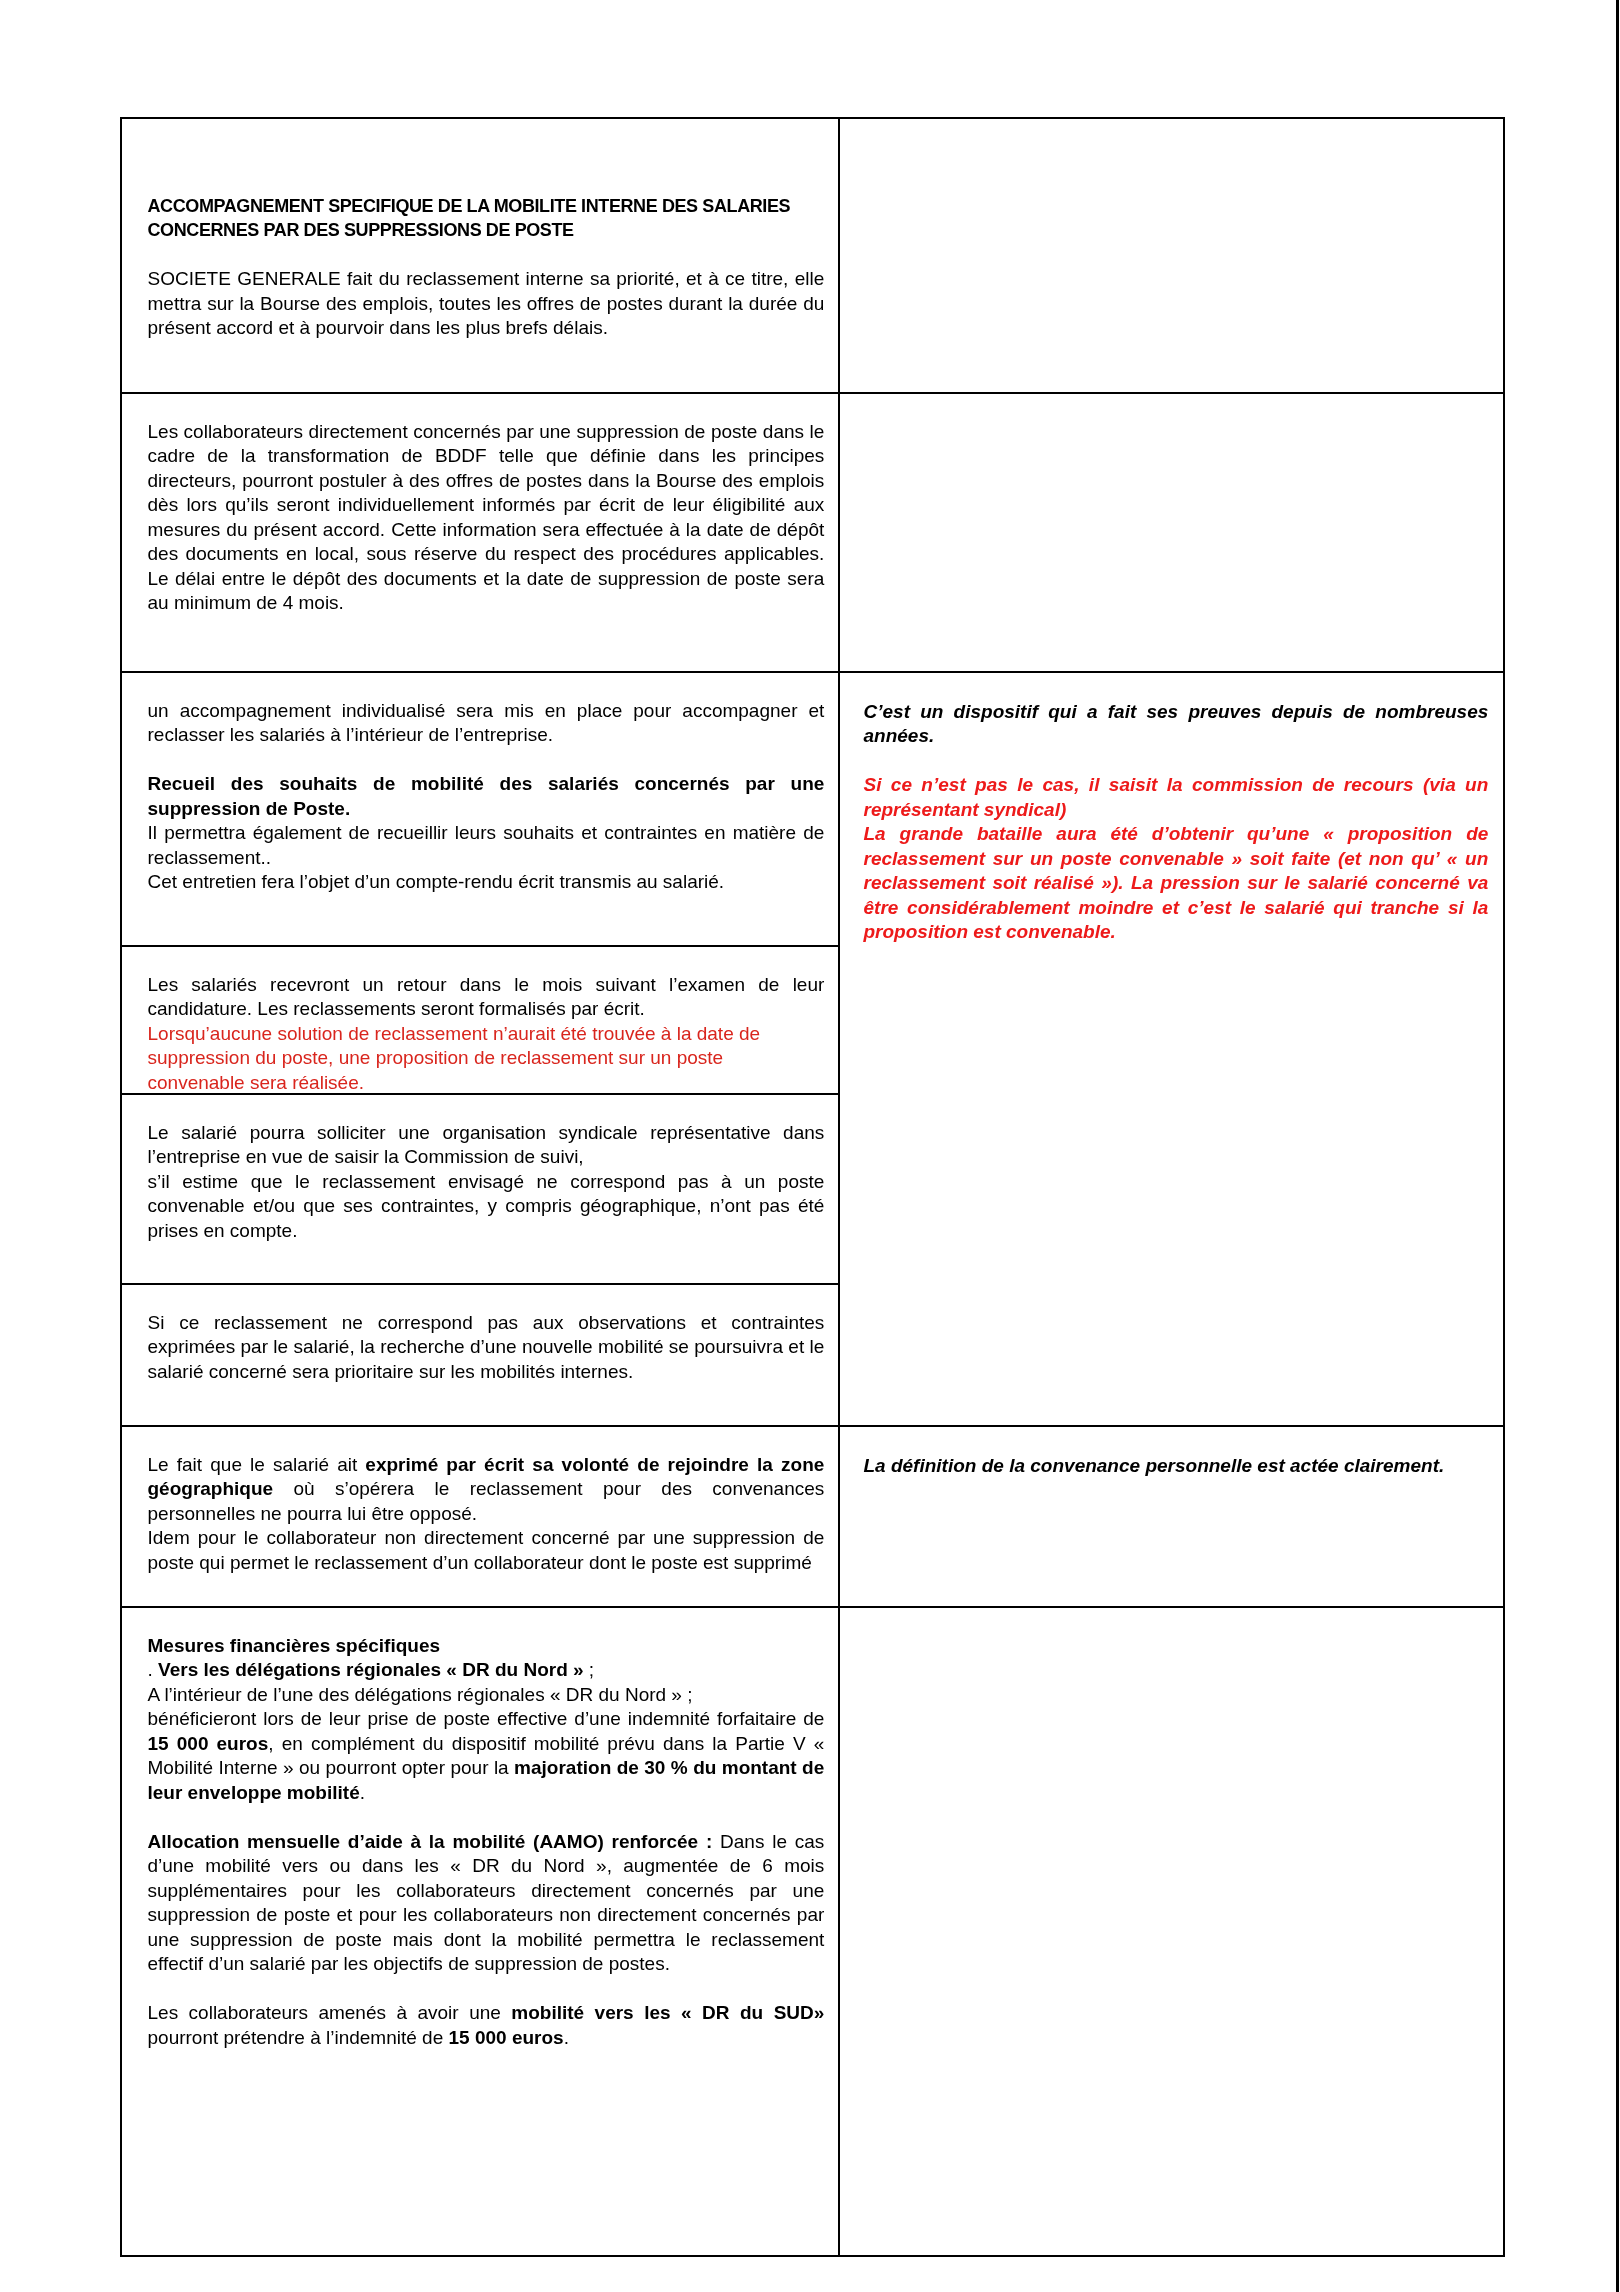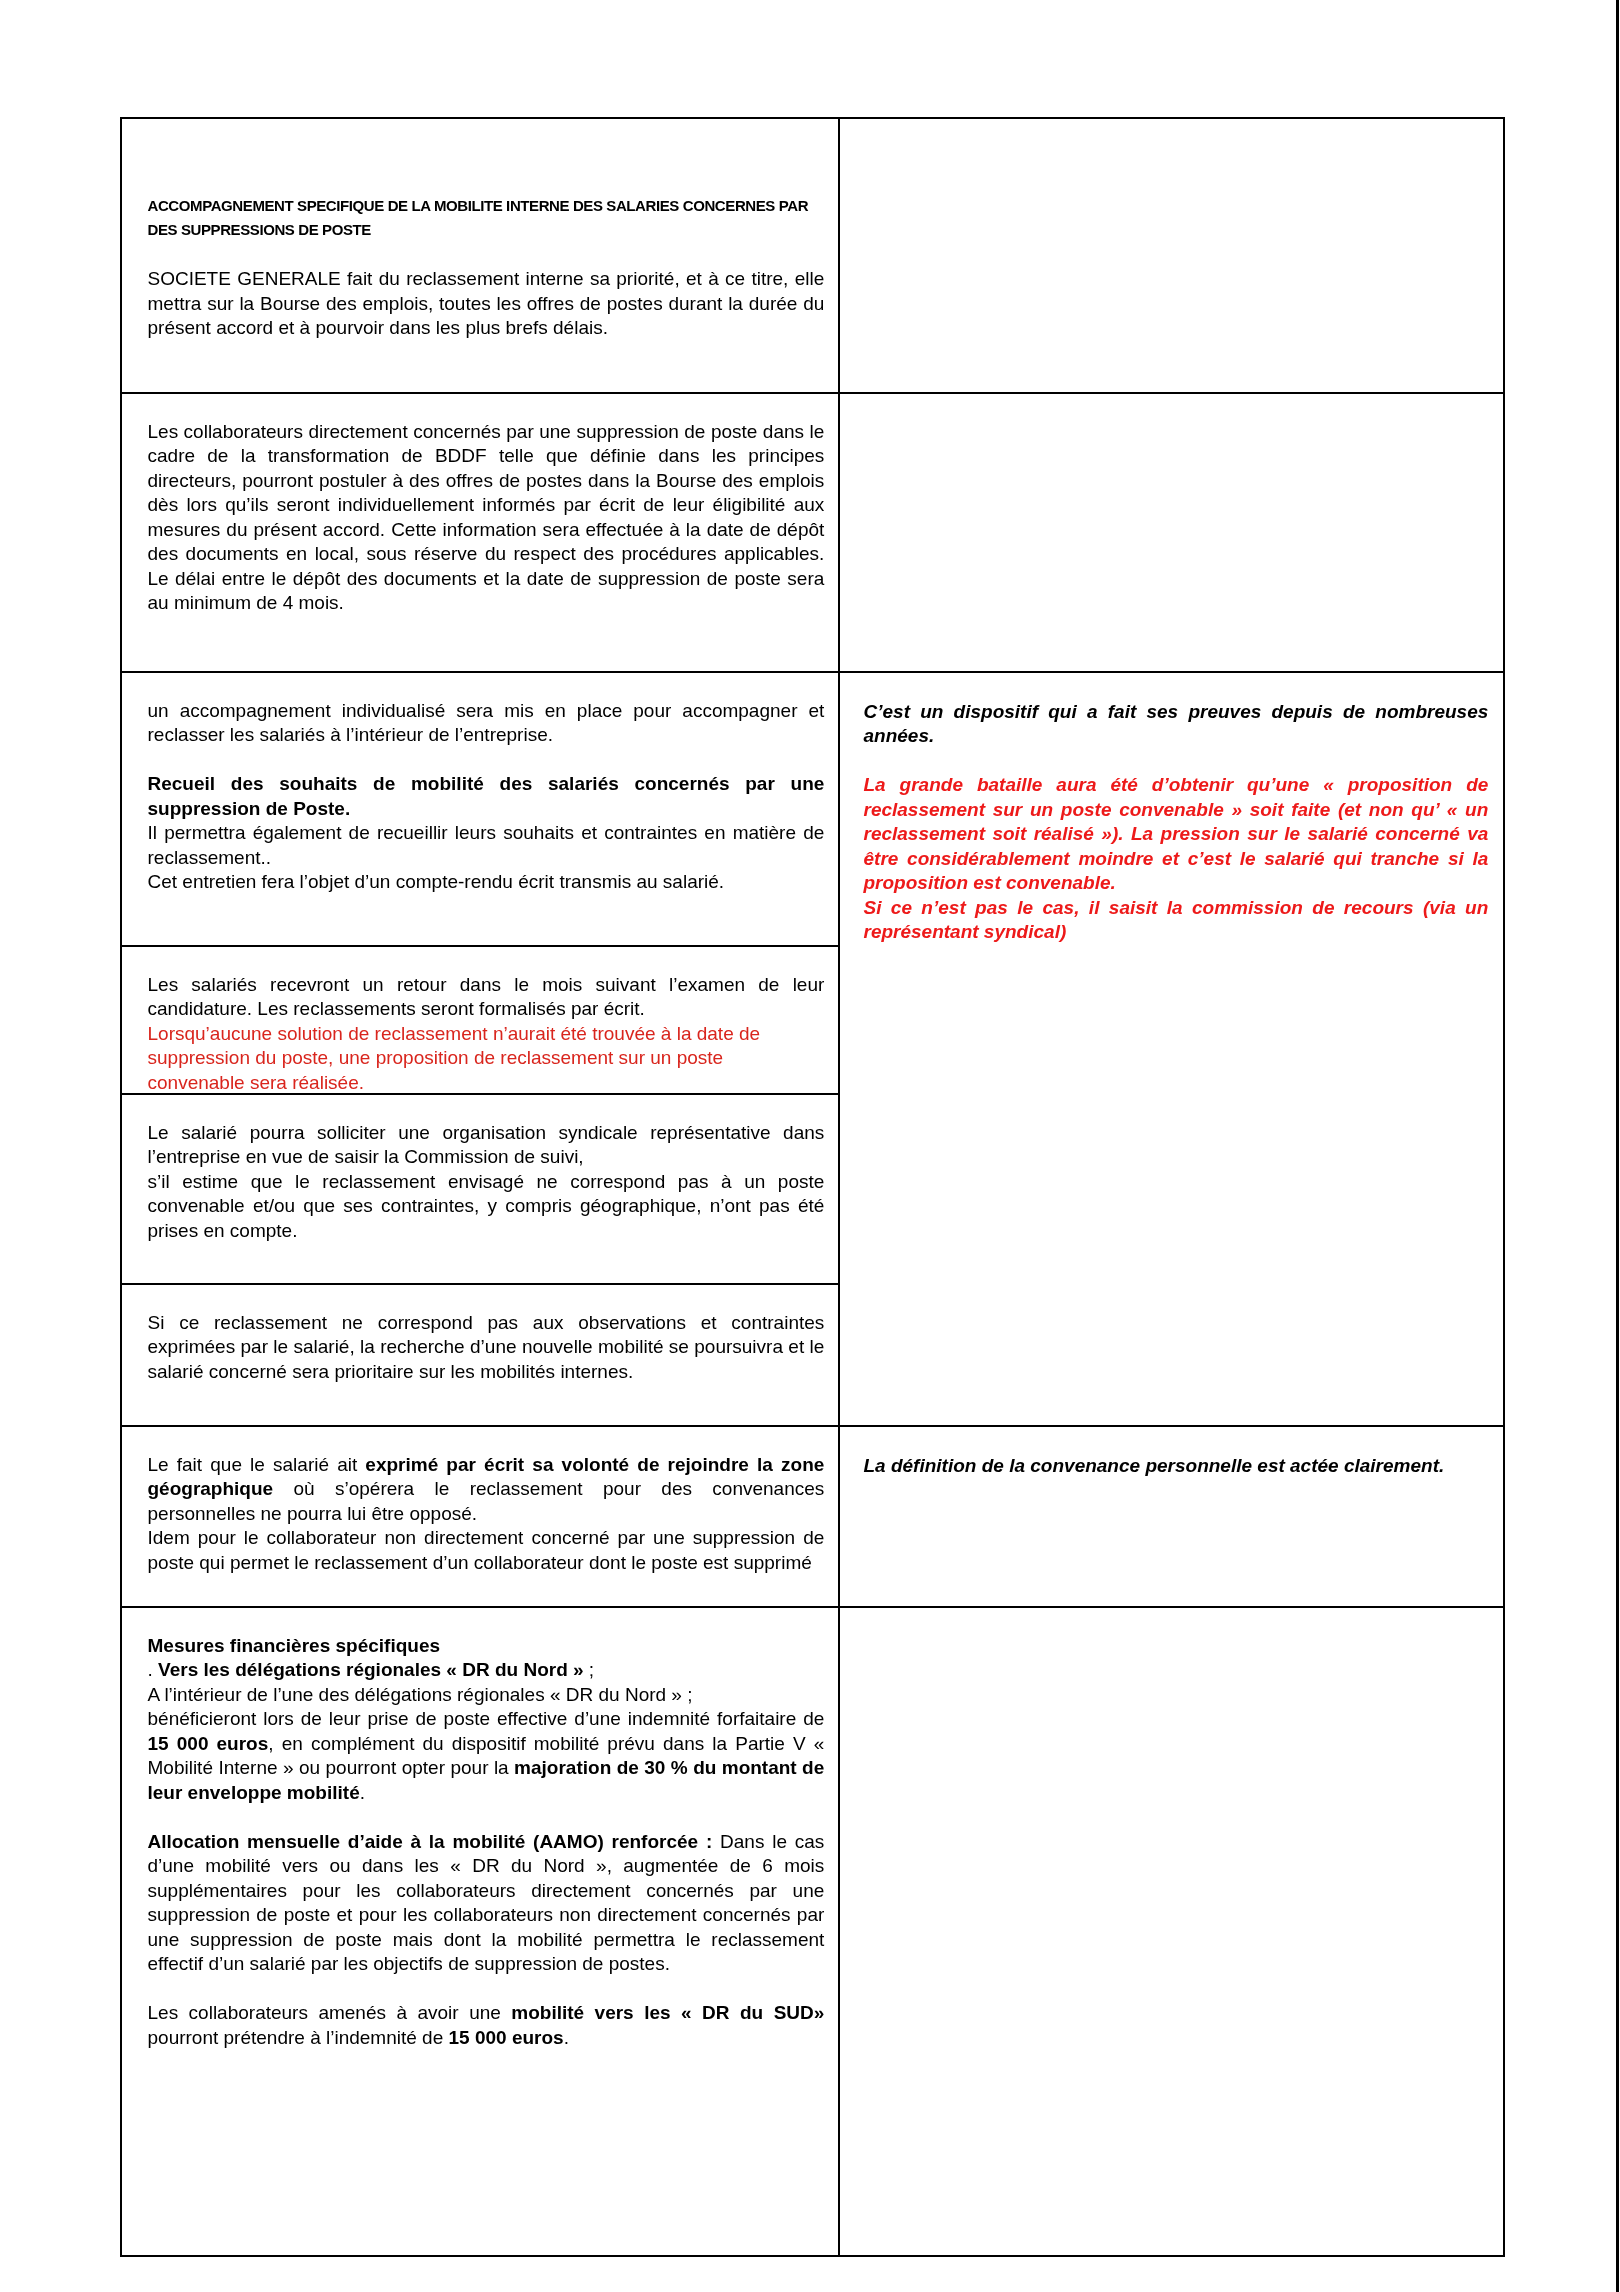--- a/index.html
+++ b/index.html
@@ -33,21 +33,21 @@
   }
   .cl { grid-column: 1; padding: 25.5px 13.7px 0 25.5px; }
   .cr { grid-column: 2; padding: 26.5px 14.7px 0 23.5px; }
   .row1 { grid-row: 1; } .row2 { grid-row: 2; } .row3 { grid-row: 3; }
   .row4 { grid-row: 4; } .row5 { grid-row: 5; } .row6 { grid-row: 6; }
   .row7 { grid-row: 7; } .row8 { grid-row: 8; }
   .rowspan36 { grid-row: 3 / span 4; }
   p { margin: 0; }
   .j { text-align: justify; }
   .b { font-weight: bold; }
-  .title { font-size: 15px; letter-spacing: -0.4px; margin-top: 49px; }
+  .title { font-size: 18px; letter-spacing: -0.4px; margin-top: 49px; }
   .mt { margin-top: 24.5px; }
   .sp { height: 24.5px; }
   .red-strong { color: var(--red_left, #d9251d); font-weight: normal; }
   .comment { font-weight: bold; font-style: italic; color: #000000; }
   .comment-red { font-weight: bold; font-style: italic; color: var(--red_right, #ed1a1a); }
   .scan-edge {
     position: absolute;
     right: 1px;
     top: 0;
     width: 2.9px;
@@ -76,22 +76,22 @@
       <p class="j">un accompagnement individualisé sera mis en place pour accompagner et reclasser les salariés à l’intérieur de l’entreprise.</p>
       <div class="sp"></div>
       <p class="b j">Recueil des souhaits de mobilité des salariés concernés par une suppression de Poste.</p>
       <p class="j">Il permettra également de recueillir leurs souhaits et contraintes en matière de reclassement..</p>
       <p class="j">Cet entretien fera l’objet d’un compte-rendu écrit transmis au salarié.</p>
     </div>
 
     <div class="cell cr rowspan36">
       <p class="comment j">C’est un dispositif qui a fait ses preuves depuis de nombreuses années.</p>
       <div class="sp"></div>
+      <p class="comment-red j">Si ce n’est pas le cas, il saisit la commission de recours (via un représentant syndical)</p>
       <p class="comment-red j">La grande bataille aura été d’obtenir qu’une « proposition de reclassement sur un poste convenable » soit faite (et non qu’ « un reclassement soit réalisé »). La pression sur le salarié concerné va être considérablement moindre et c’est le salarié qui tranche si la proposition est convenable.</p>
-      <p class="comment-red j">Si ce n’est pas le cas, il saisit la commission de recours (via un représentant syndical)</p>
     </div>
 
     <div class="cell cl row4">
       <p class="j">Les salariés recevront un retour dans le mois suivant l’examen de leur candidature. Les reclassements seront formalisés par écrit.</p>
       <p class="red-strong">Lorsqu’aucune solution de reclassement n’aurait été trouvée à la date de suppression du poste, une proposition de reclassement sur un poste convenable sera réalisée.</p>
     </div>
 
     <div class="cell cl row5">
       <p class="j">Le salarié pourra solliciter une organisation syndicale représentative dans l’entreprise en vue de saisir la Commission de suivi,</p>
       <p class="j">s’il estime que le reclassement envisagé ne correspond pas à un poste convenable et/ou que ses contraintes, y compris géographique, n’ont pas été prises en compte.</p>

